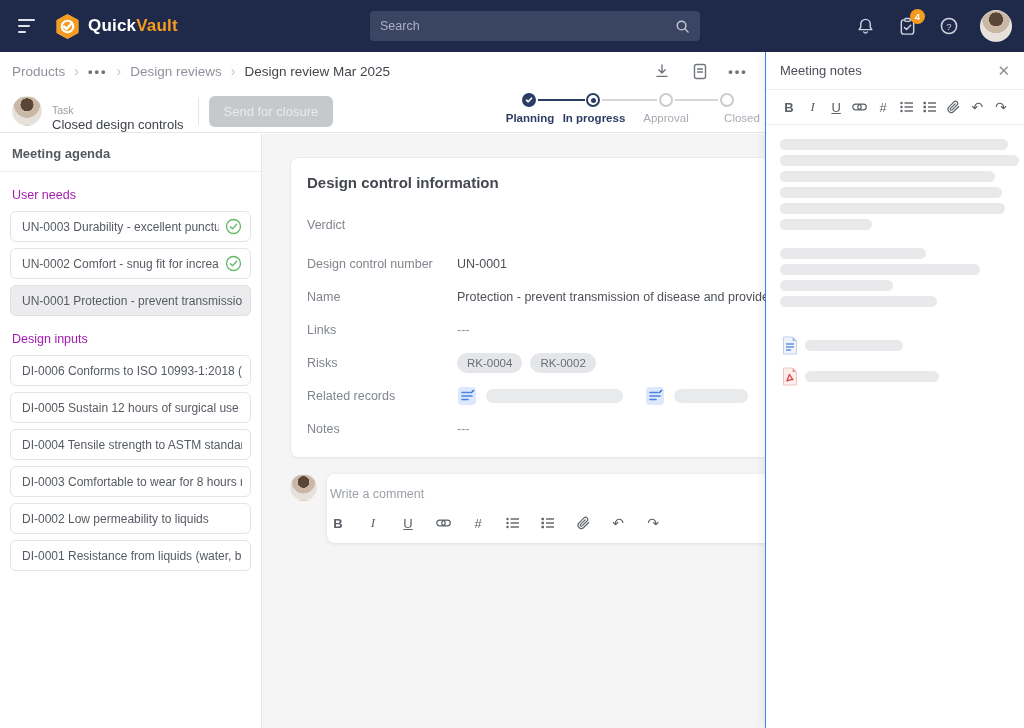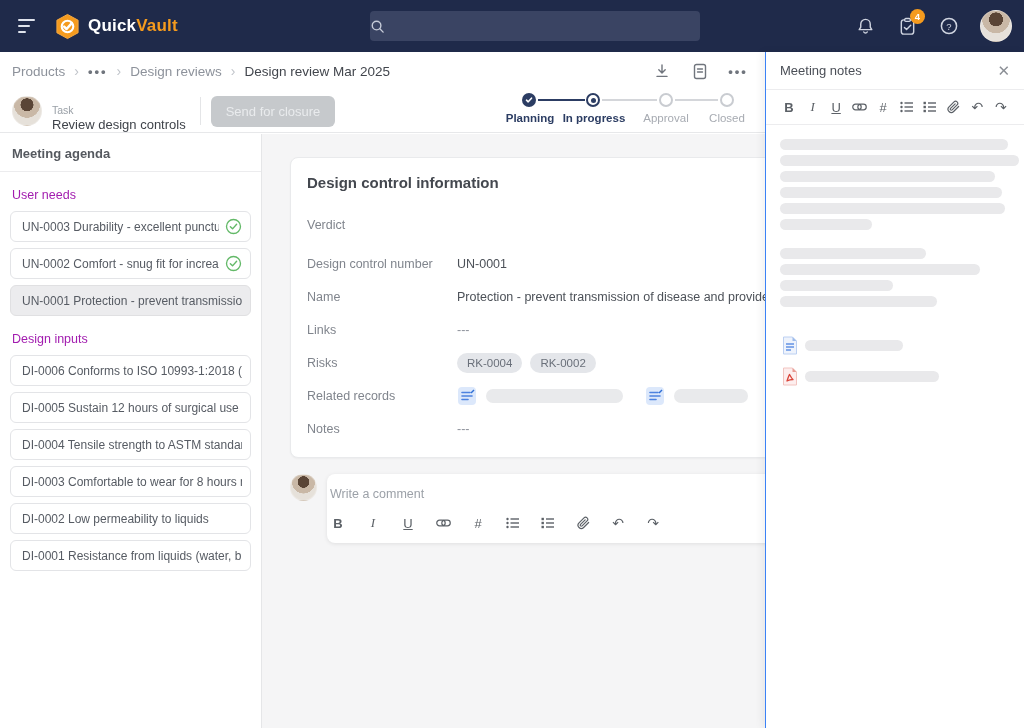--- a/index.html
+++ b/index.html
@@ -149,20 +149,21 @@
       </div>
     <div class="brand">
       <svg class="brand-badge" viewBox="0 0 28 28">
         <polygon points="14,1.5 25,7.5 25,20.5 14,26.5 3,20.5 3,7.5" fill="#f59b1e" stroke="#f8ab43" stroke-width="1" stroke-linejoin="round"></polygon>
         <circle cx="14" cy="14" r="6" fill="none" stroke="#fff" stroke-width="2.2"></circle>
         <path d="M10.5 14.2 L13 16.6 L18.5 10.5" fill="none" stroke="#fff" stroke-width="2.6" stroke-linecap="round" stroke-linejoin="round"></path>
       </svg>
       <span class="brand-name"><span>Quick</span><span class="v">Vault</span></span>
     </div>
     <div class="search-wrap">
+      <input class="search-input" type="text" placeholder="Search" style="">
       <svg class="search-mag" width="15" height="15" viewBox="0 0 16 16">
         <circle cx="7" cy="7" r="4.6" fill="none" stroke="#c6cbd8" stroke-width="1.5"></circle>
         <line x1="10.5" y1="10.5" x2="14" y2="14" stroke="#c6cbd8" stroke-width="1.5" stroke-linecap="round"></line>
       </svg>
     </div>
     <div class="nav-right">
       <div class="nav-icon">
         <svg width="19" height="19" viewBox="0 0 20 20">
           <path d="M10 2.5 a5 5 0 0 1 5 5 v3.2 l1.6 2.6 H3.4 L5 10.7 V7.5 a5 5 0 0 1 5-5 z" fill="none" stroke="#cfd4e0" stroke-width="1.5" stroke-linejoin="round"></path>
           <path d="M8.2 15.8 a2 2 0 0 0 3.6 0" fill="none" stroke="#cfd4e0" stroke-width="1.5" stroke-linecap="round"></path>
@@ -211,41 +212,41 @@
         </svg>
       </span>
       <span class="action-icon dots">•••</span>
     </div>
   </div>
 
   <div class="taskrow">
     <div class="task-avatar avatar-photo"></div>
     <div class="task-meta">
       <div class="task-eyebrow">Task</div>
-      <div class="task-title">Review design controls</div>
+      <div class="task-title">Closed design controls</div>
     </div>
     <div class="task-divider"></div>
     <button class="closure-btn">Send for closure</button>
 
     <div class="stepper">
       <span class="step-dot done" style="left:22px">
         <svg width="8" height="8" viewBox="0 0 8 8">
             <path d="M1.5 4.2 L3.2 5.8 L6.5 2.2" fill="none" stroke="#fff" stroke-width="1.6" stroke-linecap="round" stroke-linejoin="round"></path>
           </svg>
       </span>
       <span class="step-line on" style="left:38px;width:47px"></span>
       <span class="step-dot current" style="left:86px"></span>
       <span class="step-line off" style="left:102px;width:55px"></span>
       <span class="step-dot todo" style="left:159px"></span>
       <span class="step-line off" style="left:175px;width:43px"></span>
       <span class="step-dot todo" style="left:220px"></span>
       <span class="step-label on" style="left:1px;width:58px">Planning</span>
       <span class="step-label on" style="left:56px;width:76px">In progress</span>
       <span class="step-label off" style="left:136px;width:60px">Approval</span>
-      <span class="step-label off" style="left:201px;width:52px">Closed</span>
+      <span class="step-label off" style="left:216px;width:52px">Closed</span>
     </div>
   </div>
 
   <div class="bodywrap">
 
     <aside class="sidebar">
       <div class="sidebar-head">Meeting agenda</div>
 
       <div class="side-section-label">User needs</div>
       <div class="side-card">

